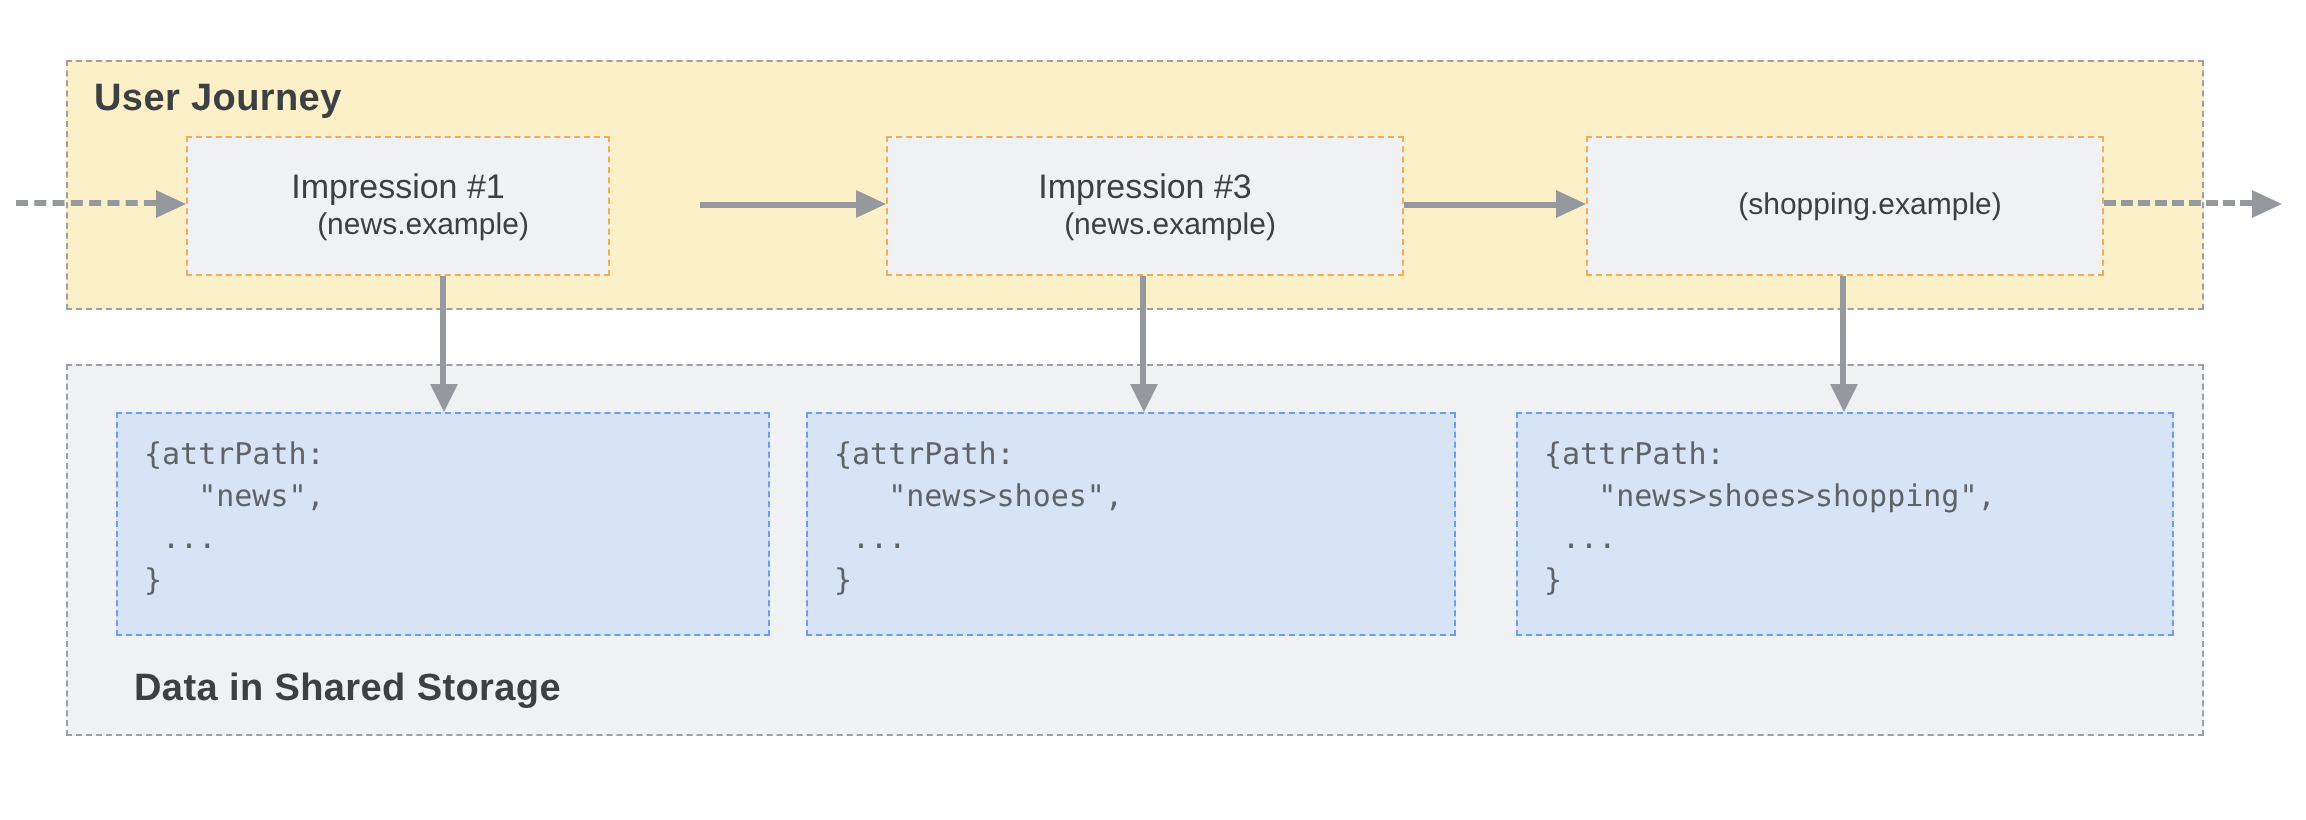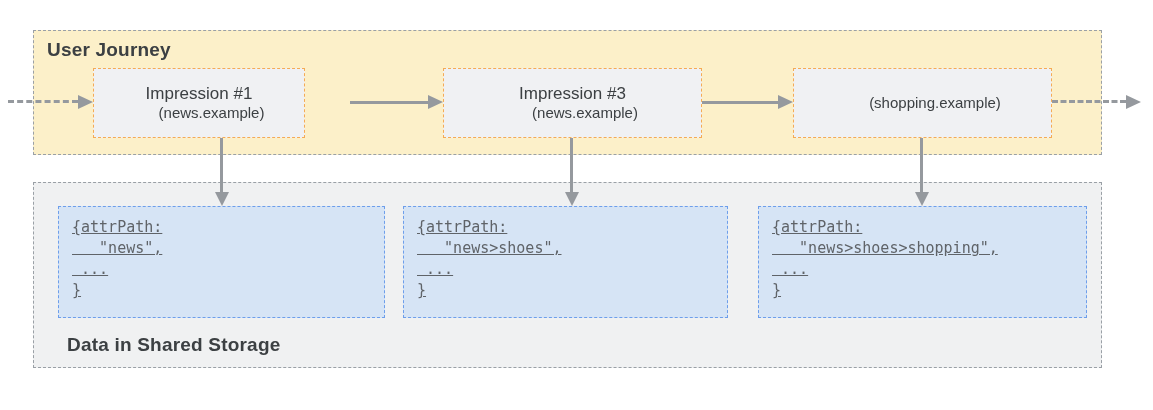--- a/index.html
+++ b/index.html
@@ -66,21 +66,20 @@
     border: 1.5px dashed #6D9EEB;
     box-sizing: border-box;
   }
   .entry pre {
     margin: 10px 0 17px 13px;
     font-family: "DejaVu Sans Mono", "Liberation Mono", monospace;
     font-size: 15px;
     line-height: 21px;
     color: #5F6368;
     white-space: pre;
-    text-decoration: underline;
   }
   .entry-1 { left: 58px;  width: 327px; }
   .entry-2 { left: 403px; width: 325px; }
   .entry-3 { left: 758px; width: 329px; }
 
   
   .h-line-solid {
     position: absolute;
     top: 101px; height: 3px;
     background: #95999E;

